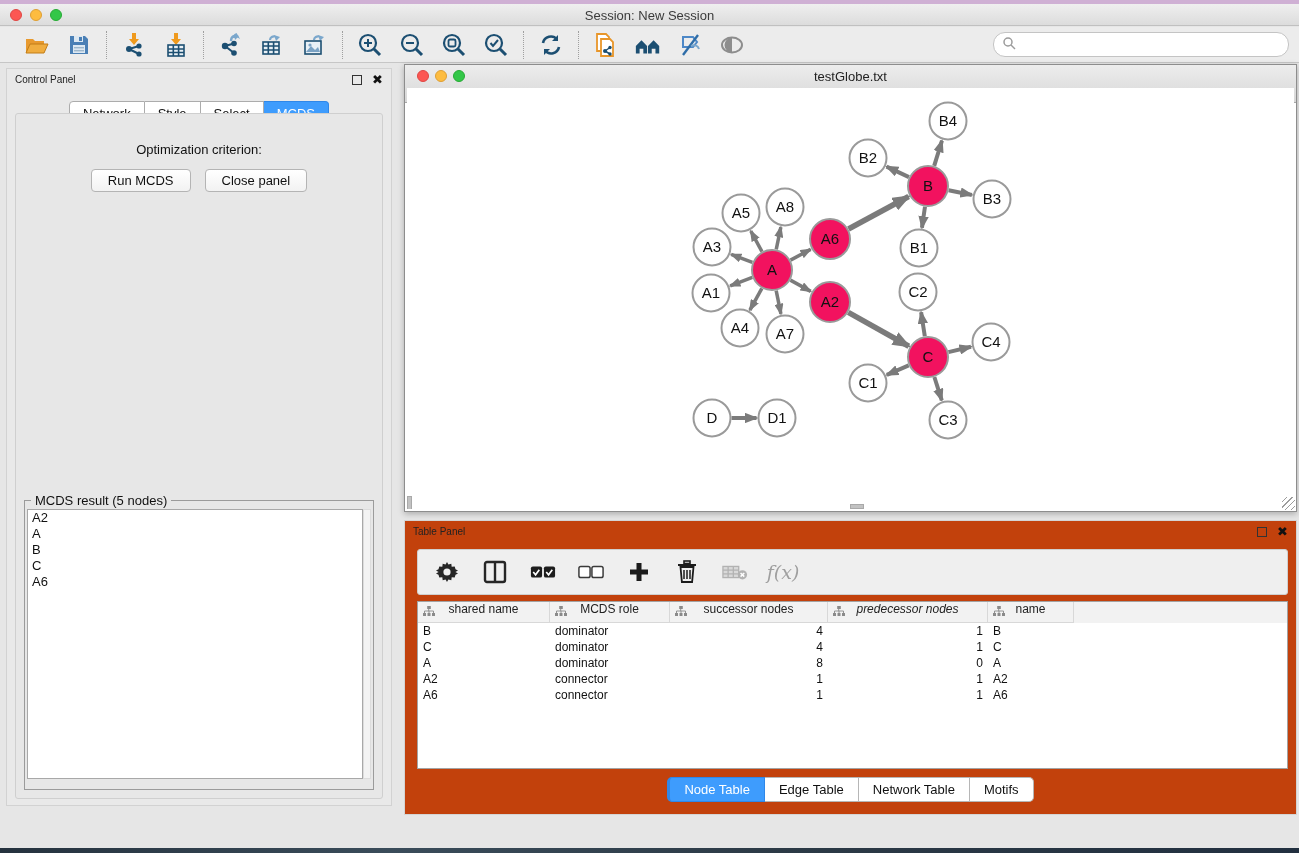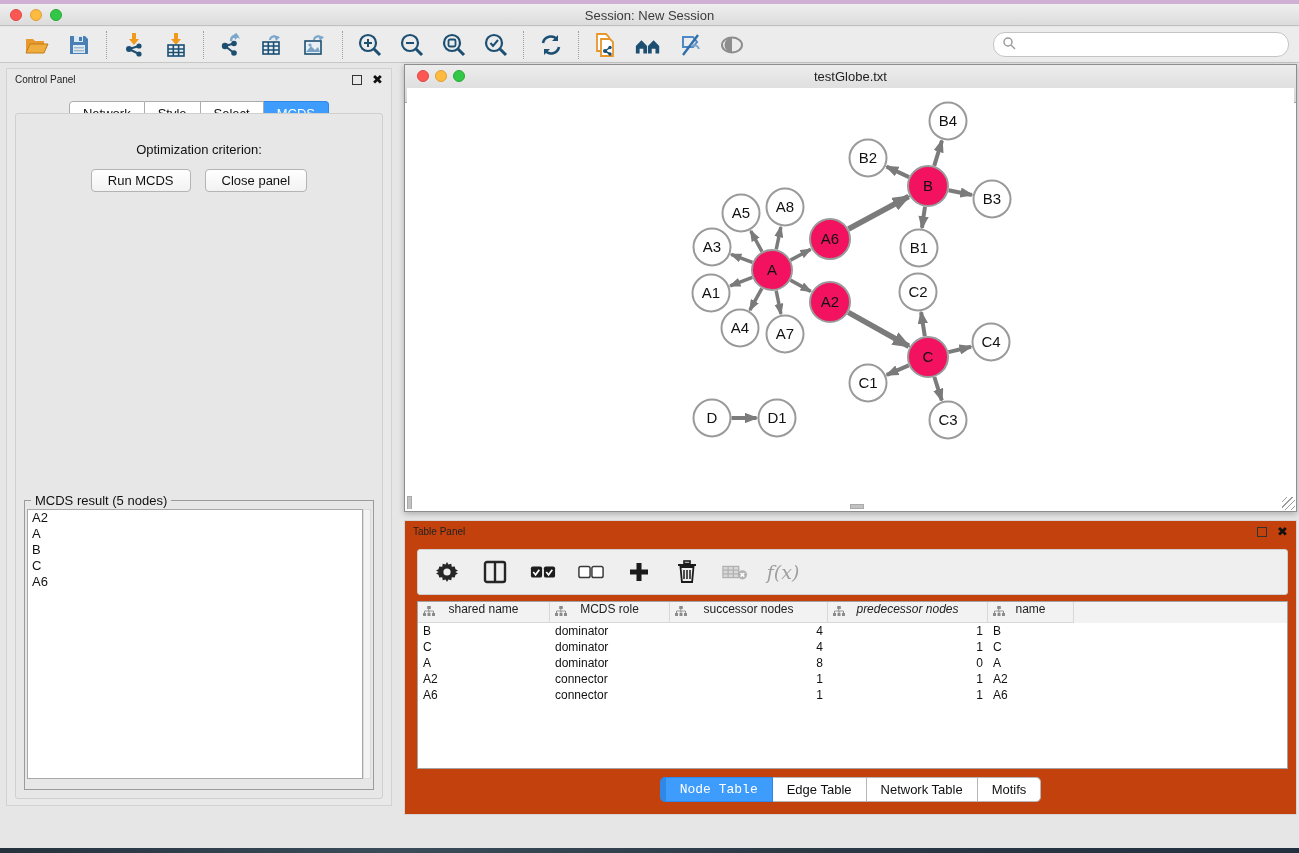--- a/index.html
+++ b/index.html
@@ -70,21 +70,21 @@
   .tp-table { position:absolute; left:12px; right:8px; top:80px; bottom:45px; background:#fff; border:1px solid #a3a3a3; overflow:hidden; }
   .tp-header { display:flex; height:21px; background:#f2f2f2; font-size:12px; color:#222; }
   .th-cell { position:relative; border-right:1px solid #d8d8d8; border-bottom:1px solid #d8d8d8; display:flex; align-items:flex-start; justify-content:center; }
   .th-cell .hier { position:absolute; left:5px; top:4px; }
   .tp-row { display:flex; height:16px; font-size:12px; color:#111; align-items:center; }
   .td { padding:0 5px; white-space:nowrap; }
   .num { text-align:right; }
 
   .tp-tabs { position:absolute; left:0; right:0; bottom:12px; display:flex; justify-content:center; }
   .tp-tab { font-size:13px; padding:4px 14px; background:#fff; border:1px solid #b6b6b6; border-left:none; color:#111; cursor:pointer; }
-  .tp-tab:first-child { border-left:6px solid #0f172a; border-radius:5px 0 0 5px;font-family:Liberation Mono, monospace; }
+  .tp-tab:first-child { border-left:3px solid #0f172a; border-radius:5px 0 0 5px; }
   .tp-tab:last-child { border-radius:0 5px 5px 0; }
   .tp-tab.active { background:#3e9cfd; border-color:#2f87e8; color:#fff; }
 
   
   .statusbar { position:absolute; left:0; top:818px; width:1299px; height:30px; background:#ececec; border-top:1px solid #c6c6c6; }
   .list-btn { position:absolute; left:12px; top:4px; width:24px; height:23px; background:#f6f6f6; border:1px solid #b9b9b9; border-radius:3px; display:flex; align-items:center; justify-content:center; cursor:pointer; }
   .memory-btn { position:absolute; right:8px; top:4px; height:23px; background:linear-gradient(#fff,#f1f1f1); border:1px solid #b9b9b9; border-radius:3px; display:flex; align-items:center; gap:5px; padding:0 10px; font-size:12px; color:#111; cursor:pointer; }
   .green-dot { width:10px; height:10px; border-radius:50%; background:#1f9e37; border:1px solid #13802a; }
   .desktop-strip-bottom { position:absolute; left:0; top:848px; width:1299px; height:5px; background:linear-gradient(90deg,#25323e,#3a4c5a 30%,#2c3a46 60%,#223040); }
 

